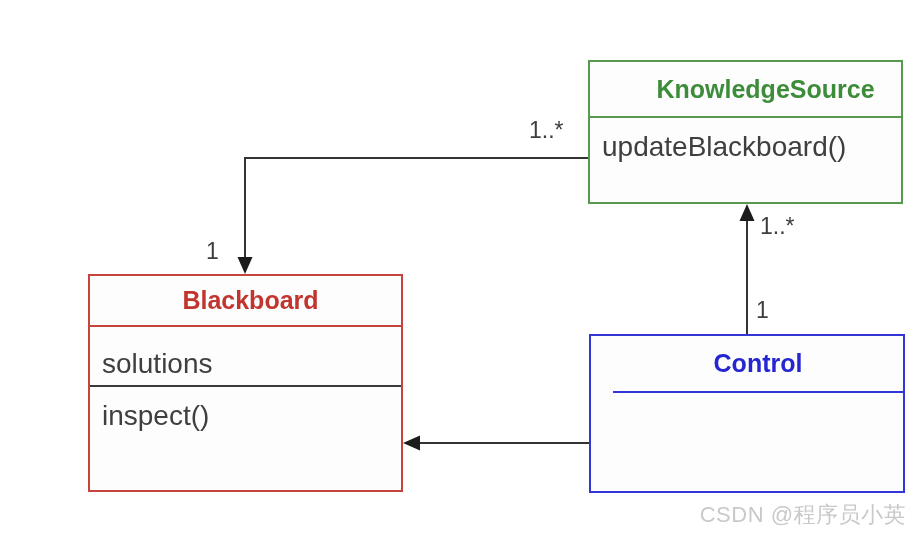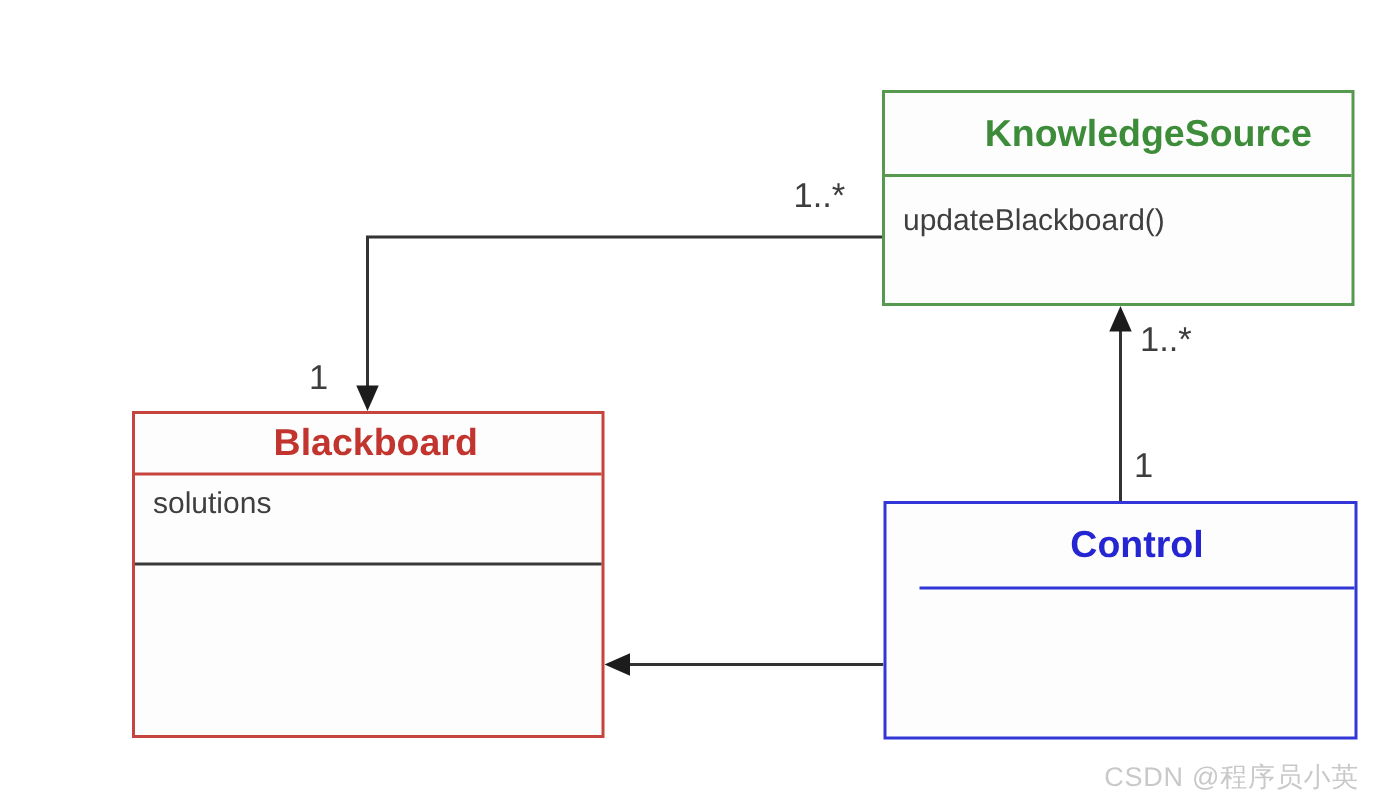--- a/index.html
+++ b/index.html
@@ -19,43 +19,43 @@
   }
   .uml-title {
     display: flex;
     align-items: center;
     justify-content: center;
     font-weight: bold;
     font-size: 25px;
     border-bottom: 2px solid;
   }
   .uml-section {
-    font-size: 20px;
+    font-size: 28px;
     color: #3f3f3f;
     line-height: 34px;
     padding: 12px 12px 0 12px;
   }
   .uml-divider {
     border-top: 2px solid #3a3a3a;
     width: 100%;
   }
   
   .green        { border-color: #57994e; }
   .green .uml-title { color: #3c8c39; border-bottom-color: #57994e; padding-left: 40px; }
   .red          { border-color: #c5443d; }
   .red .uml-title   { color: #c2352e; border-bottom-color: #c5443d; }
   .blue         { border-color: #3336d6; }
   .blue .uml-title  { color: #2525d2; border-bottom-color: #3336d6; margin-left: 22px; }
 
   
   #box-knowledge-source { left: 588px; top: 60px;  width: 315px; height: 144px; }
   #box-knowledge-source .uml-title { height: 56px; }
   #box-blackboard       { left: 88px;  top: 274px; width: 315px; height: 218px; }
-  #box-blackboard .uml-title { height: 41px; padding-left: 10px; }
-  #box-blackboard .attrs { height: 58px; padding-top: 2px; }
+  #box-blackboard .uml-title { height: 51px; padding-left: 10px; }
+  #box-blackboard .attrs { height: 58px; padding-top: 20px; }
   #box-control          { left: 589px; top: 334px; width: 316px; height: 159px; }
   #box-control .uml-title { height: 57px; }
 
   .arrow-layer {
     position: absolute;
     left: 0; top: 0;
     width: 922px; height: 537px;
     pointer-events: none;
   }
   .mult-label {
@@ -66,21 +66,21 @@
   }
   #mult-ks-side      { left: 529px; top: 117px; }
   #mult-bb-side      { left: 206px; top: 238px; }
   #mult-ks-bottom    { left: 760px; top: 213px; }
   #mult-control-side { left: 756px; top: 297px; }
 
   .watermark {
     position: absolute;
     right: 16px;
     bottom: 7px;
-    font-size: 18px;
+    font-size: 22px;
     color: #c9c9c9;
     letter-spacing: 0.5px;
     white-space: nowrap;
   }
 </style>
 </head>
 <body>
 
 <div class="canvas">
 
@@ -109,20 +109,21 @@
     </div>
   </div>
 
   <div class="uml-class red" id="box-blackboard">
     <div class="uml-title">Blackboard</div>
     <div class="uml-section attrs">
       <div>solutions</div>
     </div>
     <div class="uml-divider"></div>
     <div class="uml-section methods">
+      <div>inspect()</div>
     </div>
   </div>
 
   <div class="uml-class blue" id="box-control">
     <div class="uml-title">Control</div>
     <div class="uml-section methods">
     </div>
   </div>
 
   <span class="mult-label" id="mult-ks-side">1..*</span>

